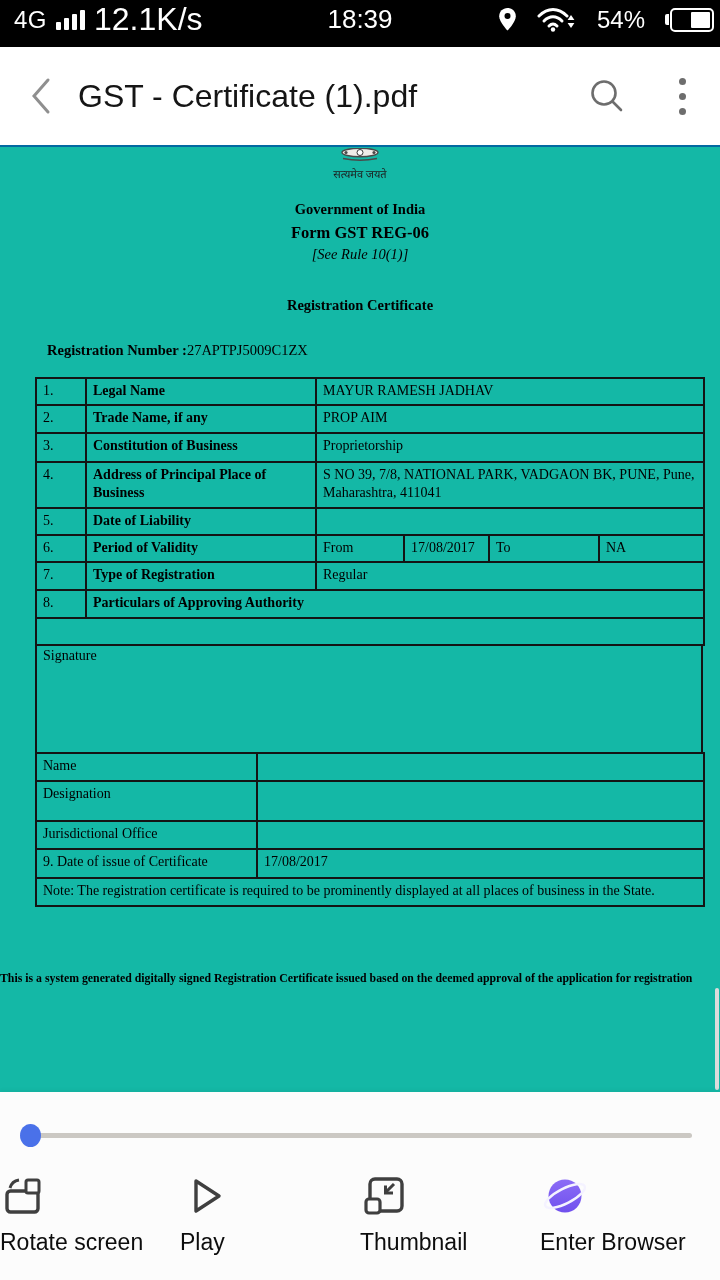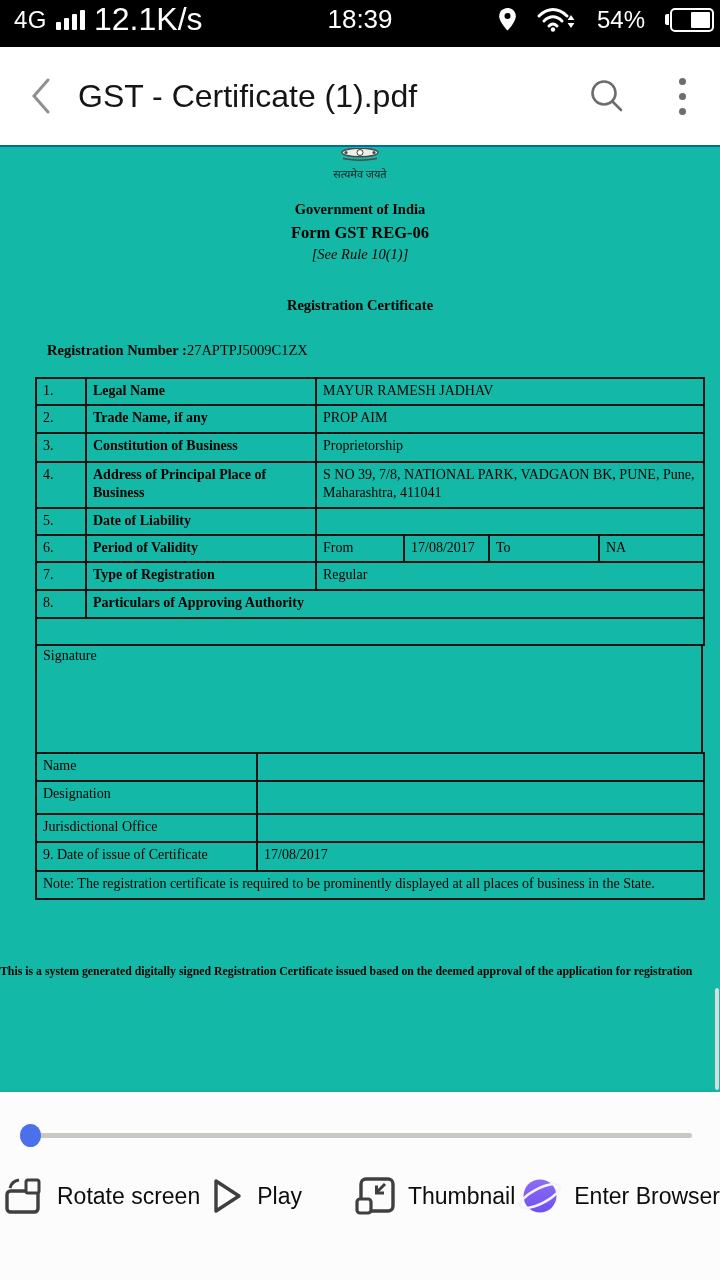--- a/index.html
+++ b/index.html
@@ -51,21 +51,21 @@
   .note-cell { font-size:13.5px; }
   .sys-note { margin-top:62px; width:700px; font-size:11.8px; font-weight:bold; line-height:1.65; font-family:"Liberation Serif","DejaVu Serif",serif; }
   .scroll-ind { position:absolute; right:1px; bottom:2px; width:4px; height:102px; background:#dcdcdc; border-radius:2px; }
 
   
   .bottom-bar { position:absolute; left:0; bottom:0; width:720px; height:188px; background:#fcfcfc; box-shadow:0 -2px 4px rgba(0,0,0,.045); }
   .page-slider { position:relative; height:72px; }
   .slider-track { position:absolute; left:31px; right:28px; top:41px; height:5px; background:#cbc8c3; border-radius:3px; }
   .slider-thumb { position:absolute; left:20px; top:32px; width:21px; height:23px; border-radius:50%; background:#4a71e9; }
   .toolbar { display:flex; }
-  .tool { flex:1; display:flex; flex-direction:row; align-items:center; gap:9px; padding-top:8px; }
+  .tool { flex:1; display:flex; flex-direction:column; gap:9px; padding-top:8px; }
   .tool-label { font-size:23px; color:#0d0d0d; white-space:nowrap; }
 </style>
 </head>
 <body>
 
 <div class="screen">
 
   <div class="status-bar">
     <div class="sb-left">
       <span class="sb-net">4G</span>
@@ -211,21 +211,21 @@
     <table class="doc sub">
       <colgroup>
           <col style="width:221px">
           <col style="width:447px">
         </colgroup>
       <tbody>
           <tr style="height:28px">
         <td>Name</td>
         <td></td>
       </tr>
-      <tr style="height:33px">
+      <tr style="height:40px">
         <td>Designation</td>
         <td></td>
       </tr>
       <tr style="height:28px">
         <td>Jurisdictional Office</td>
         <td></td>
       </tr>
       <tr style="height:29px">
         <td>9. Date of issue of Certificate</td>
         <td>17/08/2017</td>

